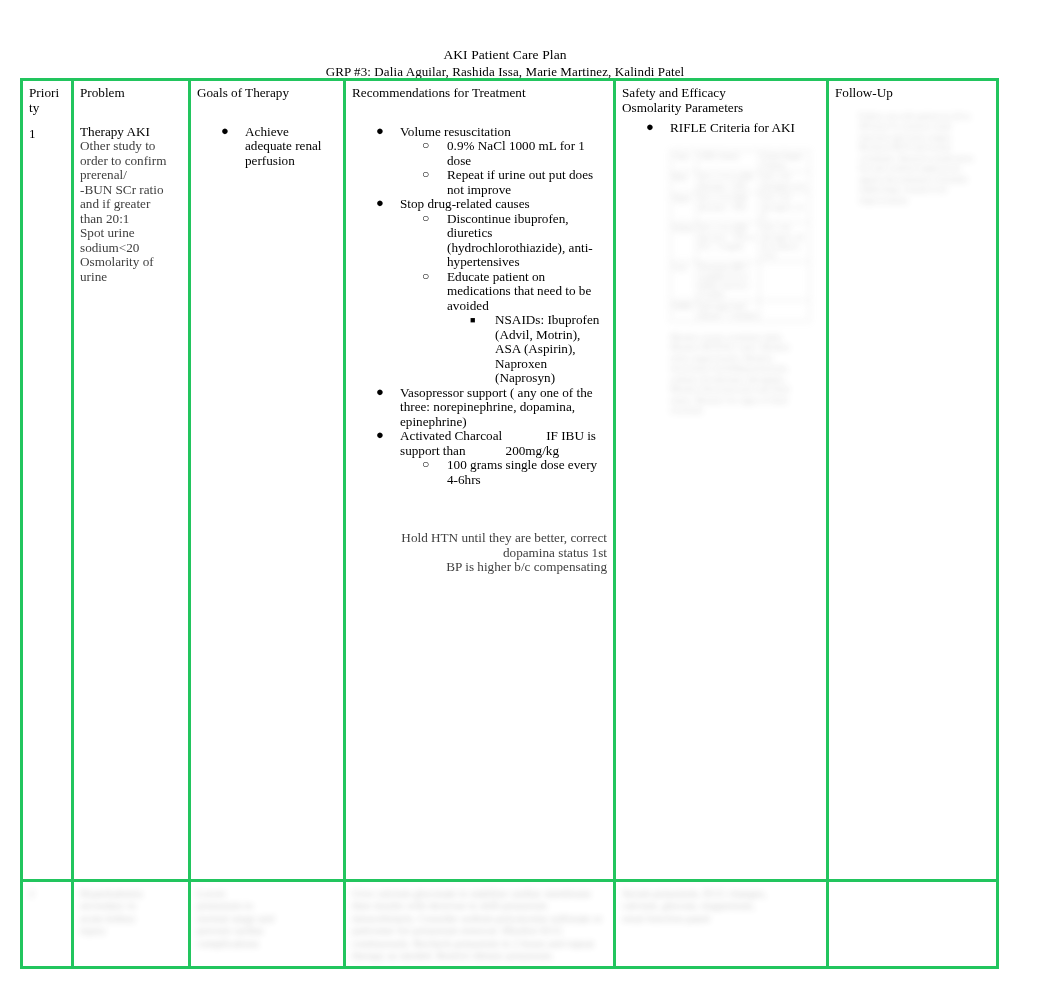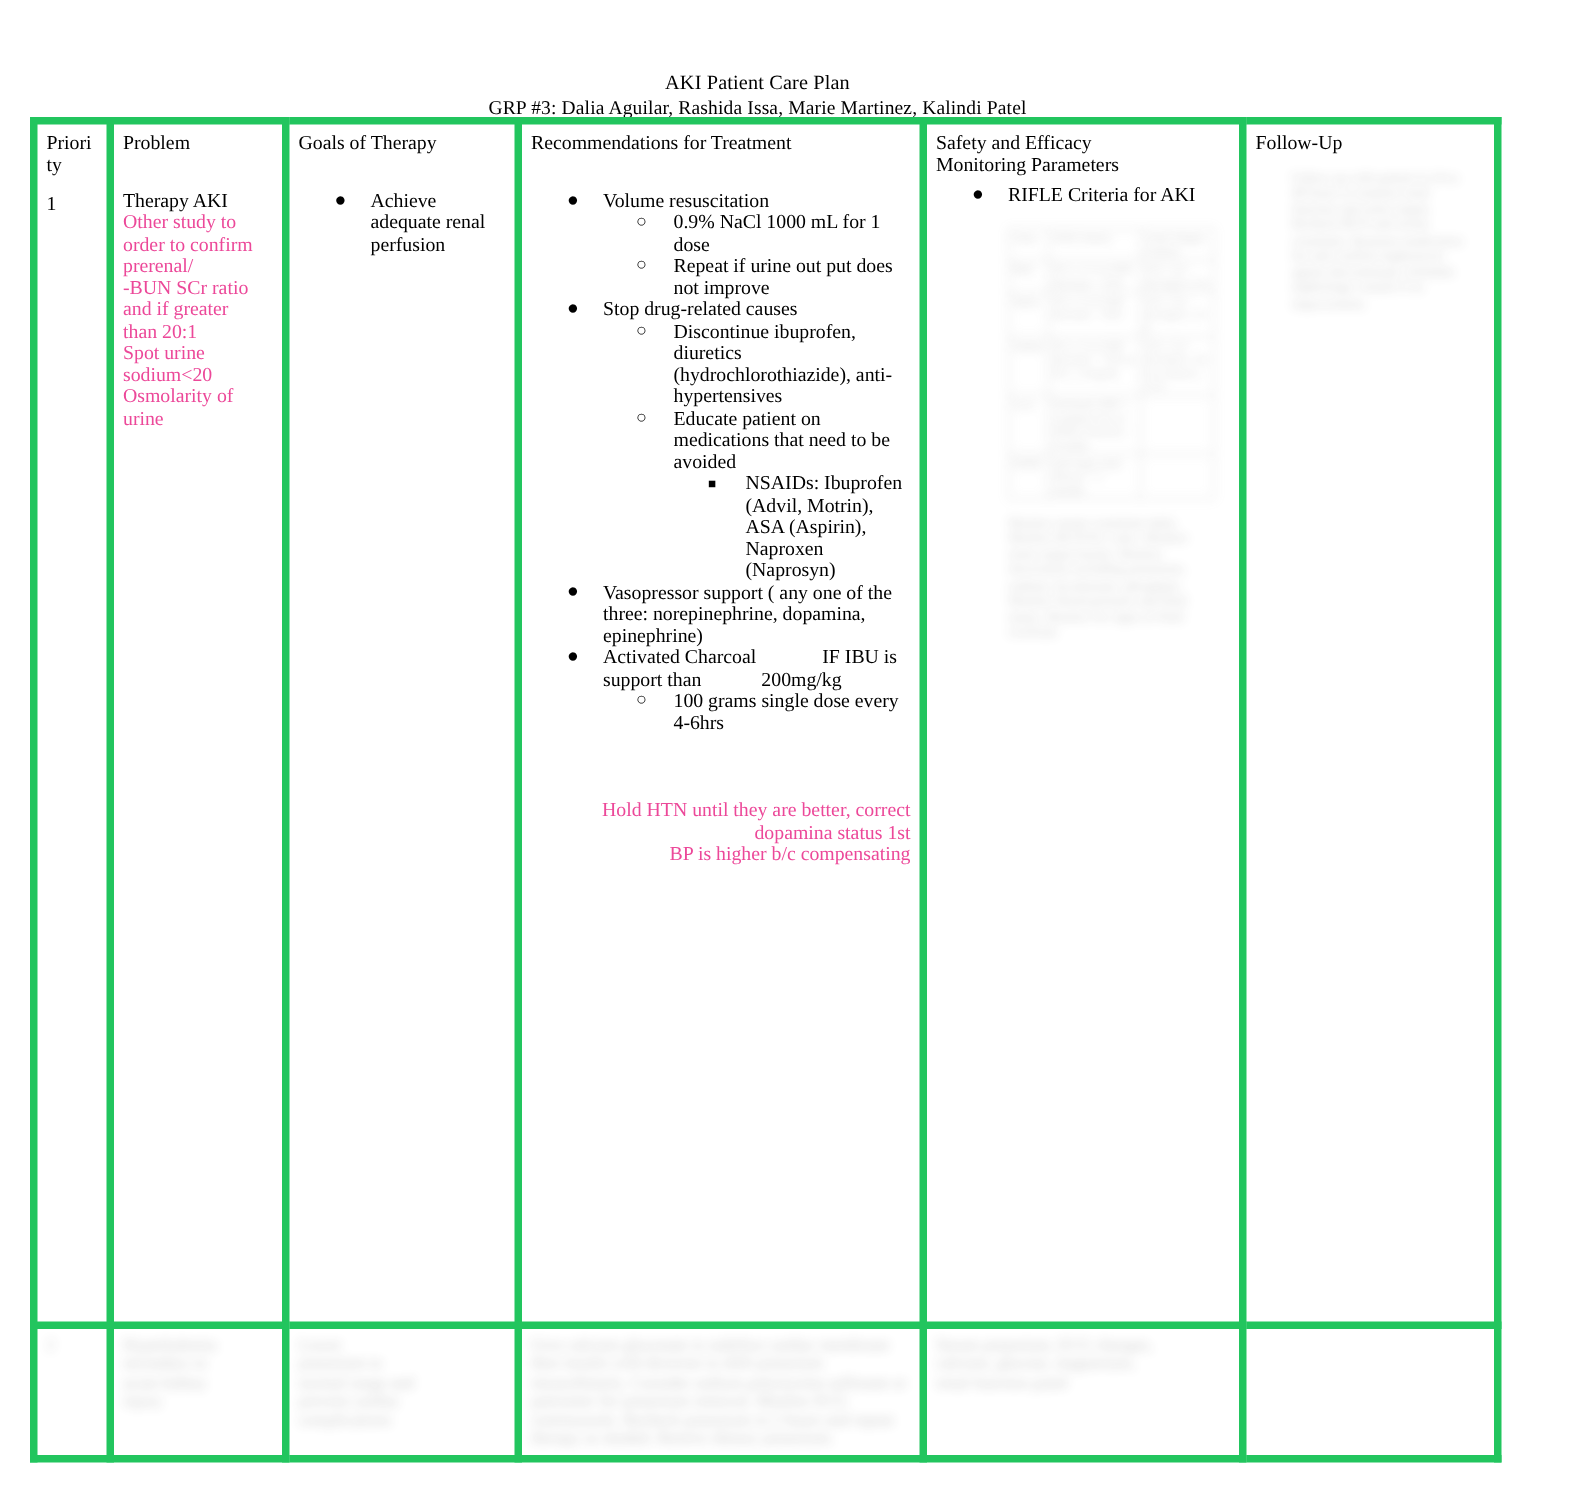--- a/index.html
+++ b/index.html
@@ -50,21 +50,21 @@
     position: absolute;
     left: 20px;
     top: 78px;
     width: 976px;
     border-collapse: collapse;
     table-layout: fixed;
     font-size: 13.2px;
     line-height: 14.3px;
   }
   .care-table td, .care-table th {
-    border: 5px solid #22c55e;
+    border: 3px solid #22c55e;
     vertical-align: top;
     padding: 5px 6px 4px 6px;
     font-weight: normal;
     text-align: left;
   }
 
   col.c-priority { width: 51px; }
   col.c-problem  { width: 117px; }
   col.c-goals    { width: 155px; }
   col.c-recs     { width: 270px; }
@@ -105,21 +105,21 @@
     font-size: 12px;
     line-height: 14.3px;
   }
   li.b3 > .mk {
     position: absolute;
     left: 23px; top: 0px;
     font-size: 9px;
     line-height: 14.3px;
   }
   .sub { margin-left: 0; }
-  .accent-text { color: #ec4899; }
+  .accent-text { color: #404040; }
   .wrap-note { margin-top: 12px; }
 
   .wide-space { display: inline-block; width: 44px; }
   .wide-space-sm { display: inline-block; width: 40px; }
 
   
   .blur-block {
     filter: blur(3.2px);
     opacity: 0.30;
     color: #3a3a3a;
@@ -273,21 +273,21 @@
         <div class="accent-text wrap-note" style="margin-top:44px;text-align:right;">
           <div>Hold HTN until they are better, correct</div>
           <div>dopamina status 1st</div>
           <div>BP is higher b/c compensating</div>
         </div>
         <div class="spacer-tall"></div>
       </th>
 
       <th class="hdr-cell">
         <div>Safety and Efficacy</div>
-        <div>Monitoring Parameters</div>
+        <div>Osmolarity Parameters</div>
         <ul class="lvl lvl1" style="margin-top:6px;">
           <li class="b1">
             <span class="mk">●</span>
             <span>RIFLE Criteria for AKI</span>
           </li>
         </ul>
 
         <div class="blur-block blur-strong" style="margin:14px 10px 0 48px;">
           <table class="mini-table">
             <tbody>

